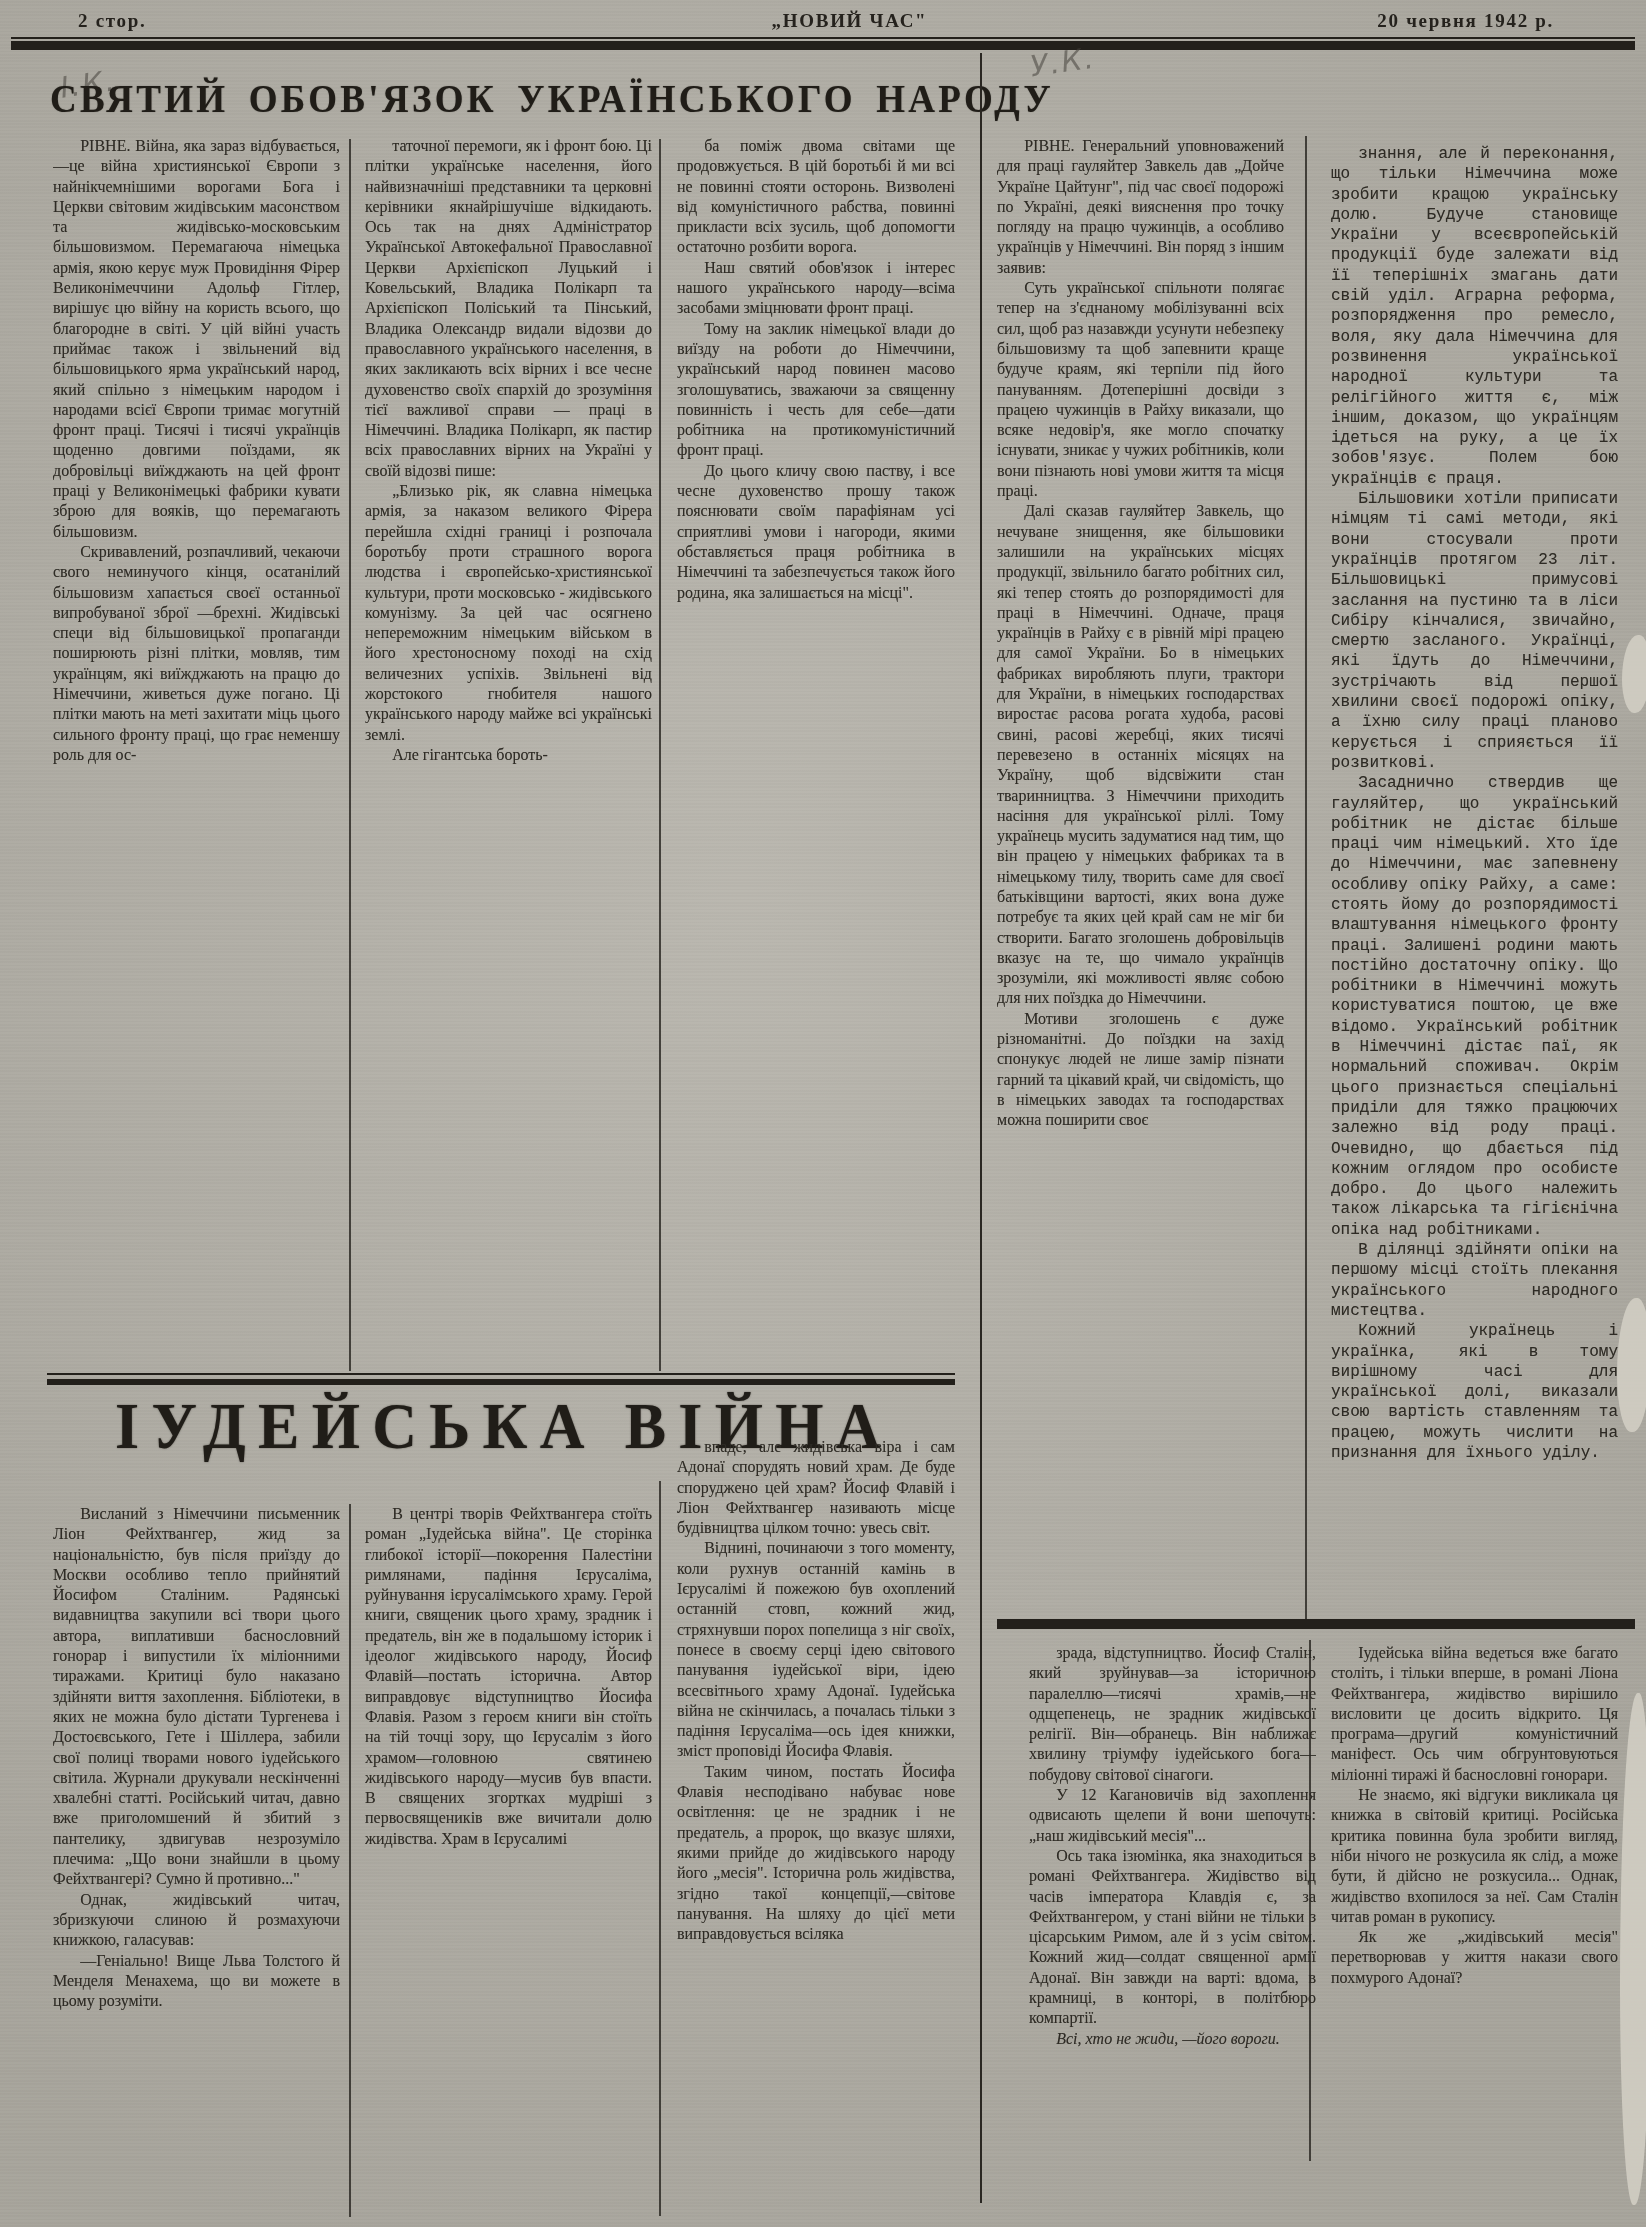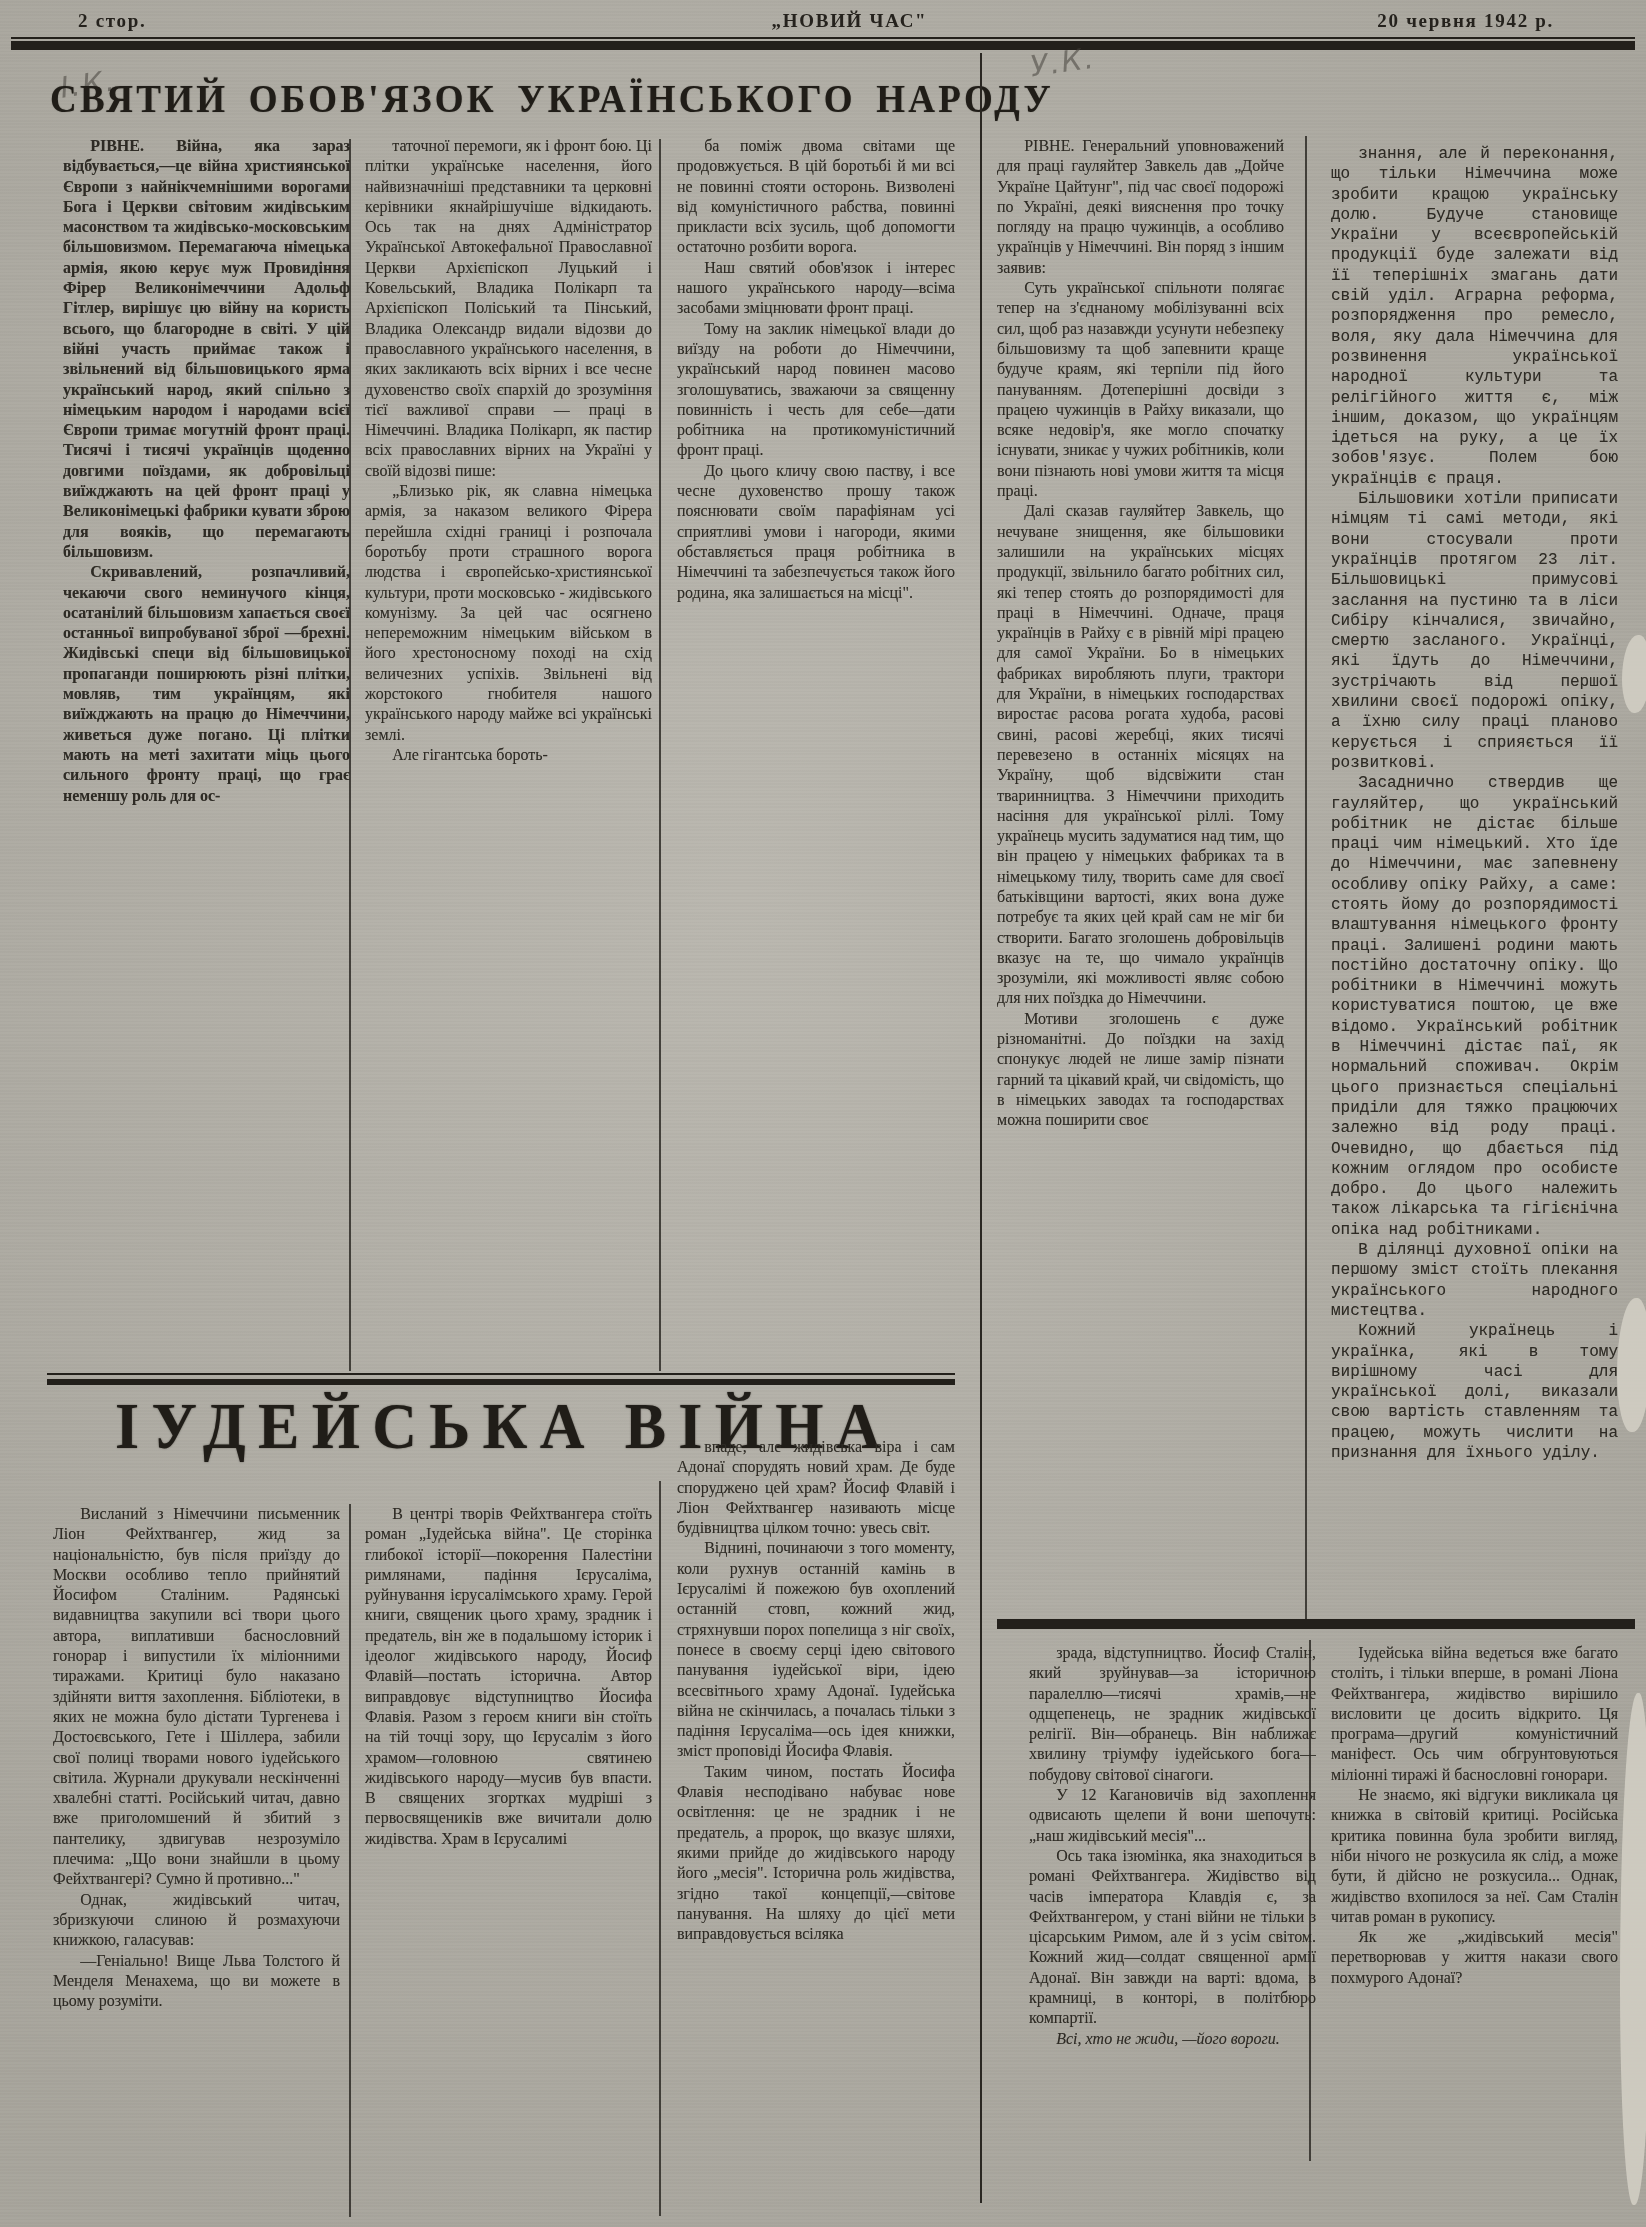--- a/index.html
+++ b/index.html
@@ -50,21 +50,21 @@
   <div class="hdr-item hdr-left">2 стор.</div>
   <div class="hdr-item hdr-center">„НОВИЙ ЧАС"</div>
   <div class="hdr-item hdr-right">20 червня 1942 р.</div>
   <div class="rule-h" style="left:11px;top:37px;width:1624px;height:1.7px;"></div>
   <div class="rule-h" style="left:11px;top:41px;width:1624px;height:9px;"></div>
 
   <div class="pencil" style="left:60px;top:67px;">І.К.</div>
   <div class="pencil" style="left:1030px;top:45px;">У.К.</div>
 
   <div class="title title-a">СВЯТИЙ ОБОВ'ЯЗОК УКРАЇНСЬКОГО НАРОДУ</div>
-  <div class="col" style="left:63px; top:136px;width:287px;height:1233px;font-weight:bold;">
+  <div class="col" style="left:53px; top:136px;width:287px;height:1233px;">
       <p class="para">РІВНЕ. Війна, яка зараз відбувається,—це війна християнської Європи з найнікчемнішими ворогами Бога і Церкви світовим жидівським масонством та жидівсько-московським більшовизмом. Перемагаюча німецька армія, якою керує муж Провидіння Фірер Великонімеччини Адольф Гітлер, вирішує цю війну на користь всього, що благородне в світі. У цій війні участь приймає також і звільнений від більшовицького ярма український народ, який спільно з німецьким народом і народами всієї Європи тримає могутній фронт праці. Тисячі і тисячі українців щоденно довгими поїздами, як добровільці виїжджають на цей фронт праці у Великонімецькі фабрики кувати зброю для вояків, що перемагають більшовизм.</p>
       <p class="para">Скривавлений, розпачливий, чекаючи свого неминучого кінця, осатанілий більшовизм хапається своєї останньої випробуваної зброї —брехні. Жидівські специ від більшовицької пропаганди поширюють різні плітки, мовляв, тим українцям, які виїжджають на працю до Німеччини, живеться дуже погано. Ці плітки мають на меті захитати міць цього сильного фронту праці, що грає неменшу роль для ос-</p>
     </div>
   <div class="col" style="left:365px;top:136px;width:287px;height:1233px;">
       <p class="para">таточної перемоги, як і фронт бою. Ці плітки українське населення, його найвизначніші представники та церковні керівники якнайрішучіше відкидають. Ось так на днях Адміністратор Української Автокефальної Православної Церкви Архієпіскоп Луцький і Ковельський, Владика Полікарп та Архієпіскоп Поліський та Пінський, Владика Олександр видали відозви до православного українського населення, в яких закликають всіх вірних і все чесне духовенство своїх єпархій до зрозуміння тієї важливої справи — праці в Німеччині. Владика Полікарп, як пастир всіх православних вірних на Україні у своїй відозві пише:</p>
       <p class="para">„Близько рік, як славна німецька армія, за наказом великого Фірера перейшла східні границі і розпочала боротьбу проти страшного ворога людства і європейсько-християнської культури, проти московсько - жидівського комунізму. За цей час осягнено непереможним німецьким військом в його хрестоносному поході на схід величезних успіхів. Звільнені від жорстокого гнобителя нашого українського народу майже всі українські землі.</p>
       <p class="para">Але гігантська бороть-</p>
     </div>
   <div class="col" style="left:677px;top:136px;width:278px;height:1233px;">
       <p class="para">ба поміж двома світами ще продовжується. В цій боротьбі й ми всі не повинні стояти осторонь. Визволені від комуністичного рабства, повинні прикласти всіх зусиль, щоб допомогти остаточно розбити ворога.</p>
@@ -76,21 +76,21 @@
   <div class="col" style="left:997px;top:136px;width:287px;height:1481px;">
       <p class="para">РІВНЕ. Генеральний уповноважений для праці гауляйтер Завкель дав „Дойче Україне Цайтунг", під час своєї подорожі по Україні, деякі вияснення про точку погляду на працю чужинців, а особливо українців у Німеччині. Він поряд з іншим заявив:</p>
       <p class="para">Суть української спільноти полягає тепер на з'єднаному мобілізуванні всіх сил, щоб раз назавжди усунути небезпеку більшовизму та щоб запевнити краще будуче краям, які терпіли під його пануванням. Дотеперішні досвіди з працею чужинців в Райху виказали, що всяке недовір'я, яке могло спочатку існувати, зникає у чужих робітників, коли вони пізнають нові умови життя та місця праці.</p>
       <p class="para">Далі сказав гауляйтер Завкель, що нечуване знищення, яке більшовики залишили на українських місцях продукції, звільнило багато робітних сил, які тепер стоять до розпорядимості для праці в Німеччині. Одначе, праця українців в Райху є в рівній мірі працею для самої України. Бо в німецьких фабриках виробляють плуги, трактори для України, в німецьких господарствах виростає расова рогата худоба, расові свині, расові жеребці, яких тисячі перевезено в останніх місяцях на Україну, щоб відсвіжити стан тваринництва. З Німеччини приходить насіння для української ріллі. Тому українець мусить задуматися над тим, що він працею у німецьких фабриках та в німецькому тилу, творить саме для своєї батьківщини вартості, яких вона дуже потребує та яких цей край сам не міг би створити. Багато зголошень добровільців вказує на те, що чимало українців зрозуміли, які можливості являє собою для них поїздка до Німеччини.</p>
       <p class="para">Мотиви зголошень є дуже різноманітні. До поїздки на захід спонукує людей не лише замір пізнати гарний та цікавий край, чи свідомість, що в німецьких заводах та господарствах можна поширити своє</p>
     </div>
   <div class="col" style="left:1331px;top:144px;width:287px;height:1478px;font-family:Liberation Mono, monospace;">
       <p class="para">знання, але й переконання, що тільки Німеччина може зробити кращою українську долю. Будуче становище України у всеєвропейській продукції буде залежати від її теперішніх змагань дати свій уділ. Аграрна реформа, розпорядження про ремесло, воля, яку дала Німеччина для розвинення української народної культури та релігійного життя є, між іншим, доказом, що українцям ідеться на руку, а це їх зобов'язує. Полем бою українців є праця.</p>
       <p class="para">Більшовики хотіли приписати німцям ті самі методи, які вони стосували проти українців протягом 23 літ. Більшовицькі примусові заслання на пустиню та в ліси Сибіру кінчалися, звичайно, смертю засланого. Українці, які їдуть до Німеччини, зустрічають від першої хвилини своєї подорожі опіку, а їхню силу праці планово керується і сприяється її розвиткові.</p>
       <p class="para">Засаднично ствердив ще гауляйтер, що український робітник не дістає більше праці чим німецький. Хто їде до Німеччини, має запевнену особливу опіку Райху, а саме: стоять йому до розпорядимості влаштування німецького фронту праці. Залишені родини мають постійно достаточну опіку. Що робітники в Німеччині можуть користуватися поштою, це вже відомо. Український робітник в Німеччині дістає паї, як нормальний споживач. Окрім цього признається спеціальні приділи для тяжко працюючих залежно від роду праці. Очевидно, що дбається під кожним оглядом про особисте добро. До цього належить також лікарська та гігієнічна опіка над робітниками.</p>
-      <p class="para">В ділянці духовної опіки на першому зміст стоїть плекання українського народного мистецтва.</p>
+      <p class="para">В ділянці здійняти опіки на першому місці стоїть плекання українського народного мистецтва.</p>
       <p class="para">Кожний українець і українка, які в тому вирішному часі для української долі, виказали свою вартість ставленням та працею, можуть числити на признання для їхнього уділу.</p>
     </div>
 
   <div class="title title-c">ІУДЕЙСЬКА ВІЙНА</div>
   <div class="col" style="left:53px;  top:1504px;width:287px;height:718px;">
       <p class="para">Висланий з Німеччини письменник Ліон Фейхтвангер, жид за національністю, був після приїзду до Москви особливо тепло прийнятий Йосифом Сталіним. Радянські видавництва закупили всі твори цього автора, виплативши баснословний гонорар і випустили їх міліонними тиражами. Критиці було наказано здійняти виття захоплення. Бібліотеки, в яких не можна було дістати Тургенева і Достоєвського, Гете і Шіллера, забили свої полиці творами нового іудейського світила. Журнали друкували нескінченні хвалебні статті. Російський читач, давно вже приголомшений й збитий з пантелику, здвигував незрозуміло плечима: „Що вони знайшли в цьому Фейхтвангері? Сумно й противно..."</p>
       <p class="para">Однак, жидівський читач, збризкуючи слиною й розмахуючи книжкою, галасував:</p>
       <p class="para">—Геніально! Вище Льва Толстого й Менделя Менахема, що ви можете в цьому розуміти.</p>
     </div>
   <div class="col" style="left:365px; top:1504px;width:287px;height:718px;">

